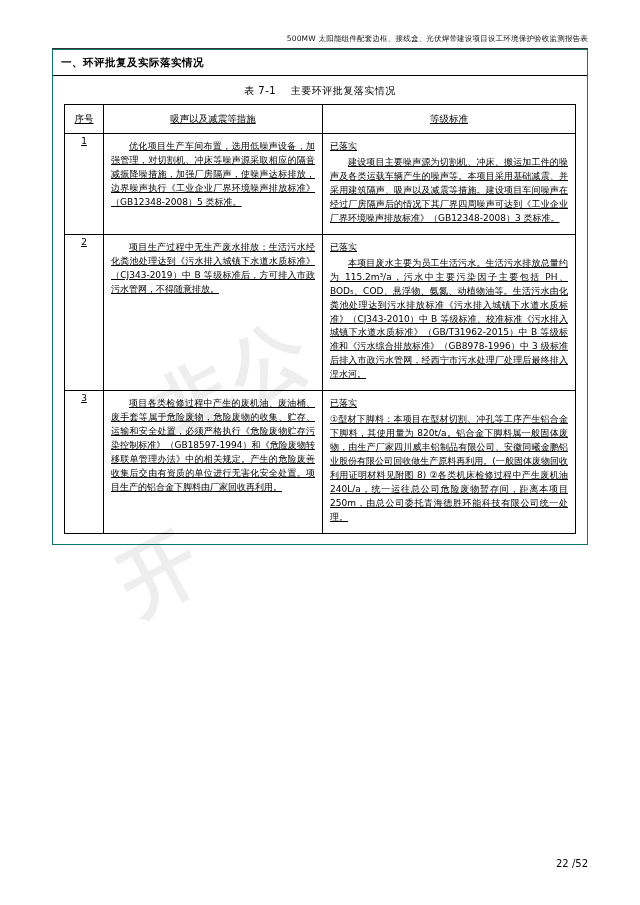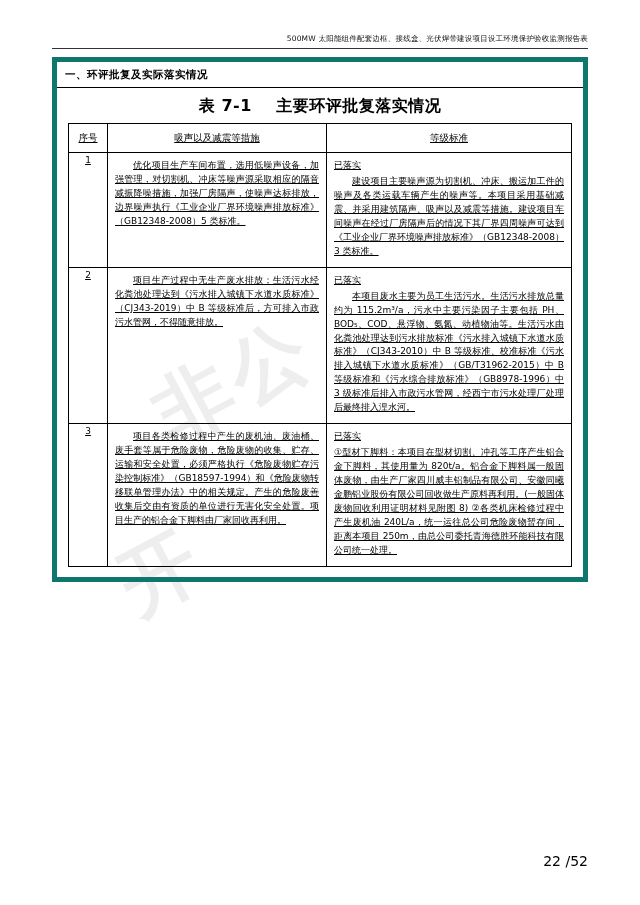--- a/index.html
+++ b/index.html
@@ -42,35 +42,35 @@
   .section-title {
     margin-top: 22px;
     font-size: 15px;
     font-weight: bold;
     color: #000;
     letter-spacing: 1px;
   }
 
   
   .main-box {
-    margin-top: 8px;
-    border: 5px solid #0f766e;
+    margin-top: 0;
+    border: 1px solid #0f766e;
     padding: 0;
   }
   .box-head {
     border-bottom: 1px solid #000;
     padding: 6px 8px 5px 8px;
     font-size: 10.5px;
     font-weight: bold;
     letter-spacing: 0.5px;
   }
   .table-caption {
     text-align: center;
-    font-size: 16px;
-    font-weight: bold;
+    font-size: 10px;
+    font-weight: normal;
     padding: 8px 0 6px 0;
     letter-spacing: 0.5px;
   }
   .caption-num { font-family: "DejaVu Sans", sans-serif; }
 
   table.main-table {
     border-collapse: collapse;
     width: calc(100% - 22px);
     margin: 0 11px 10px 11px;
     table-layout: fixed;
@@ -124,21 +124,21 @@
     transform: rotate(-28deg);
     white-space: nowrap;
   }
   .wm-1 { left: 150px; top: 330px; }
   .wm-2 { left: 120px; top: 520px; }
 
   .page-footer {
     position: absolute;
     right: 52px;
     bottom: 36px;
-    font-size: 14px;
+    font-size: 10px;
     font-family: "DejaVu Sans", sans-serif;
     color: #000;
   }
 </style>
 </head>
 <body>
 
 <div class="page">
 
   <div class="watermark">

